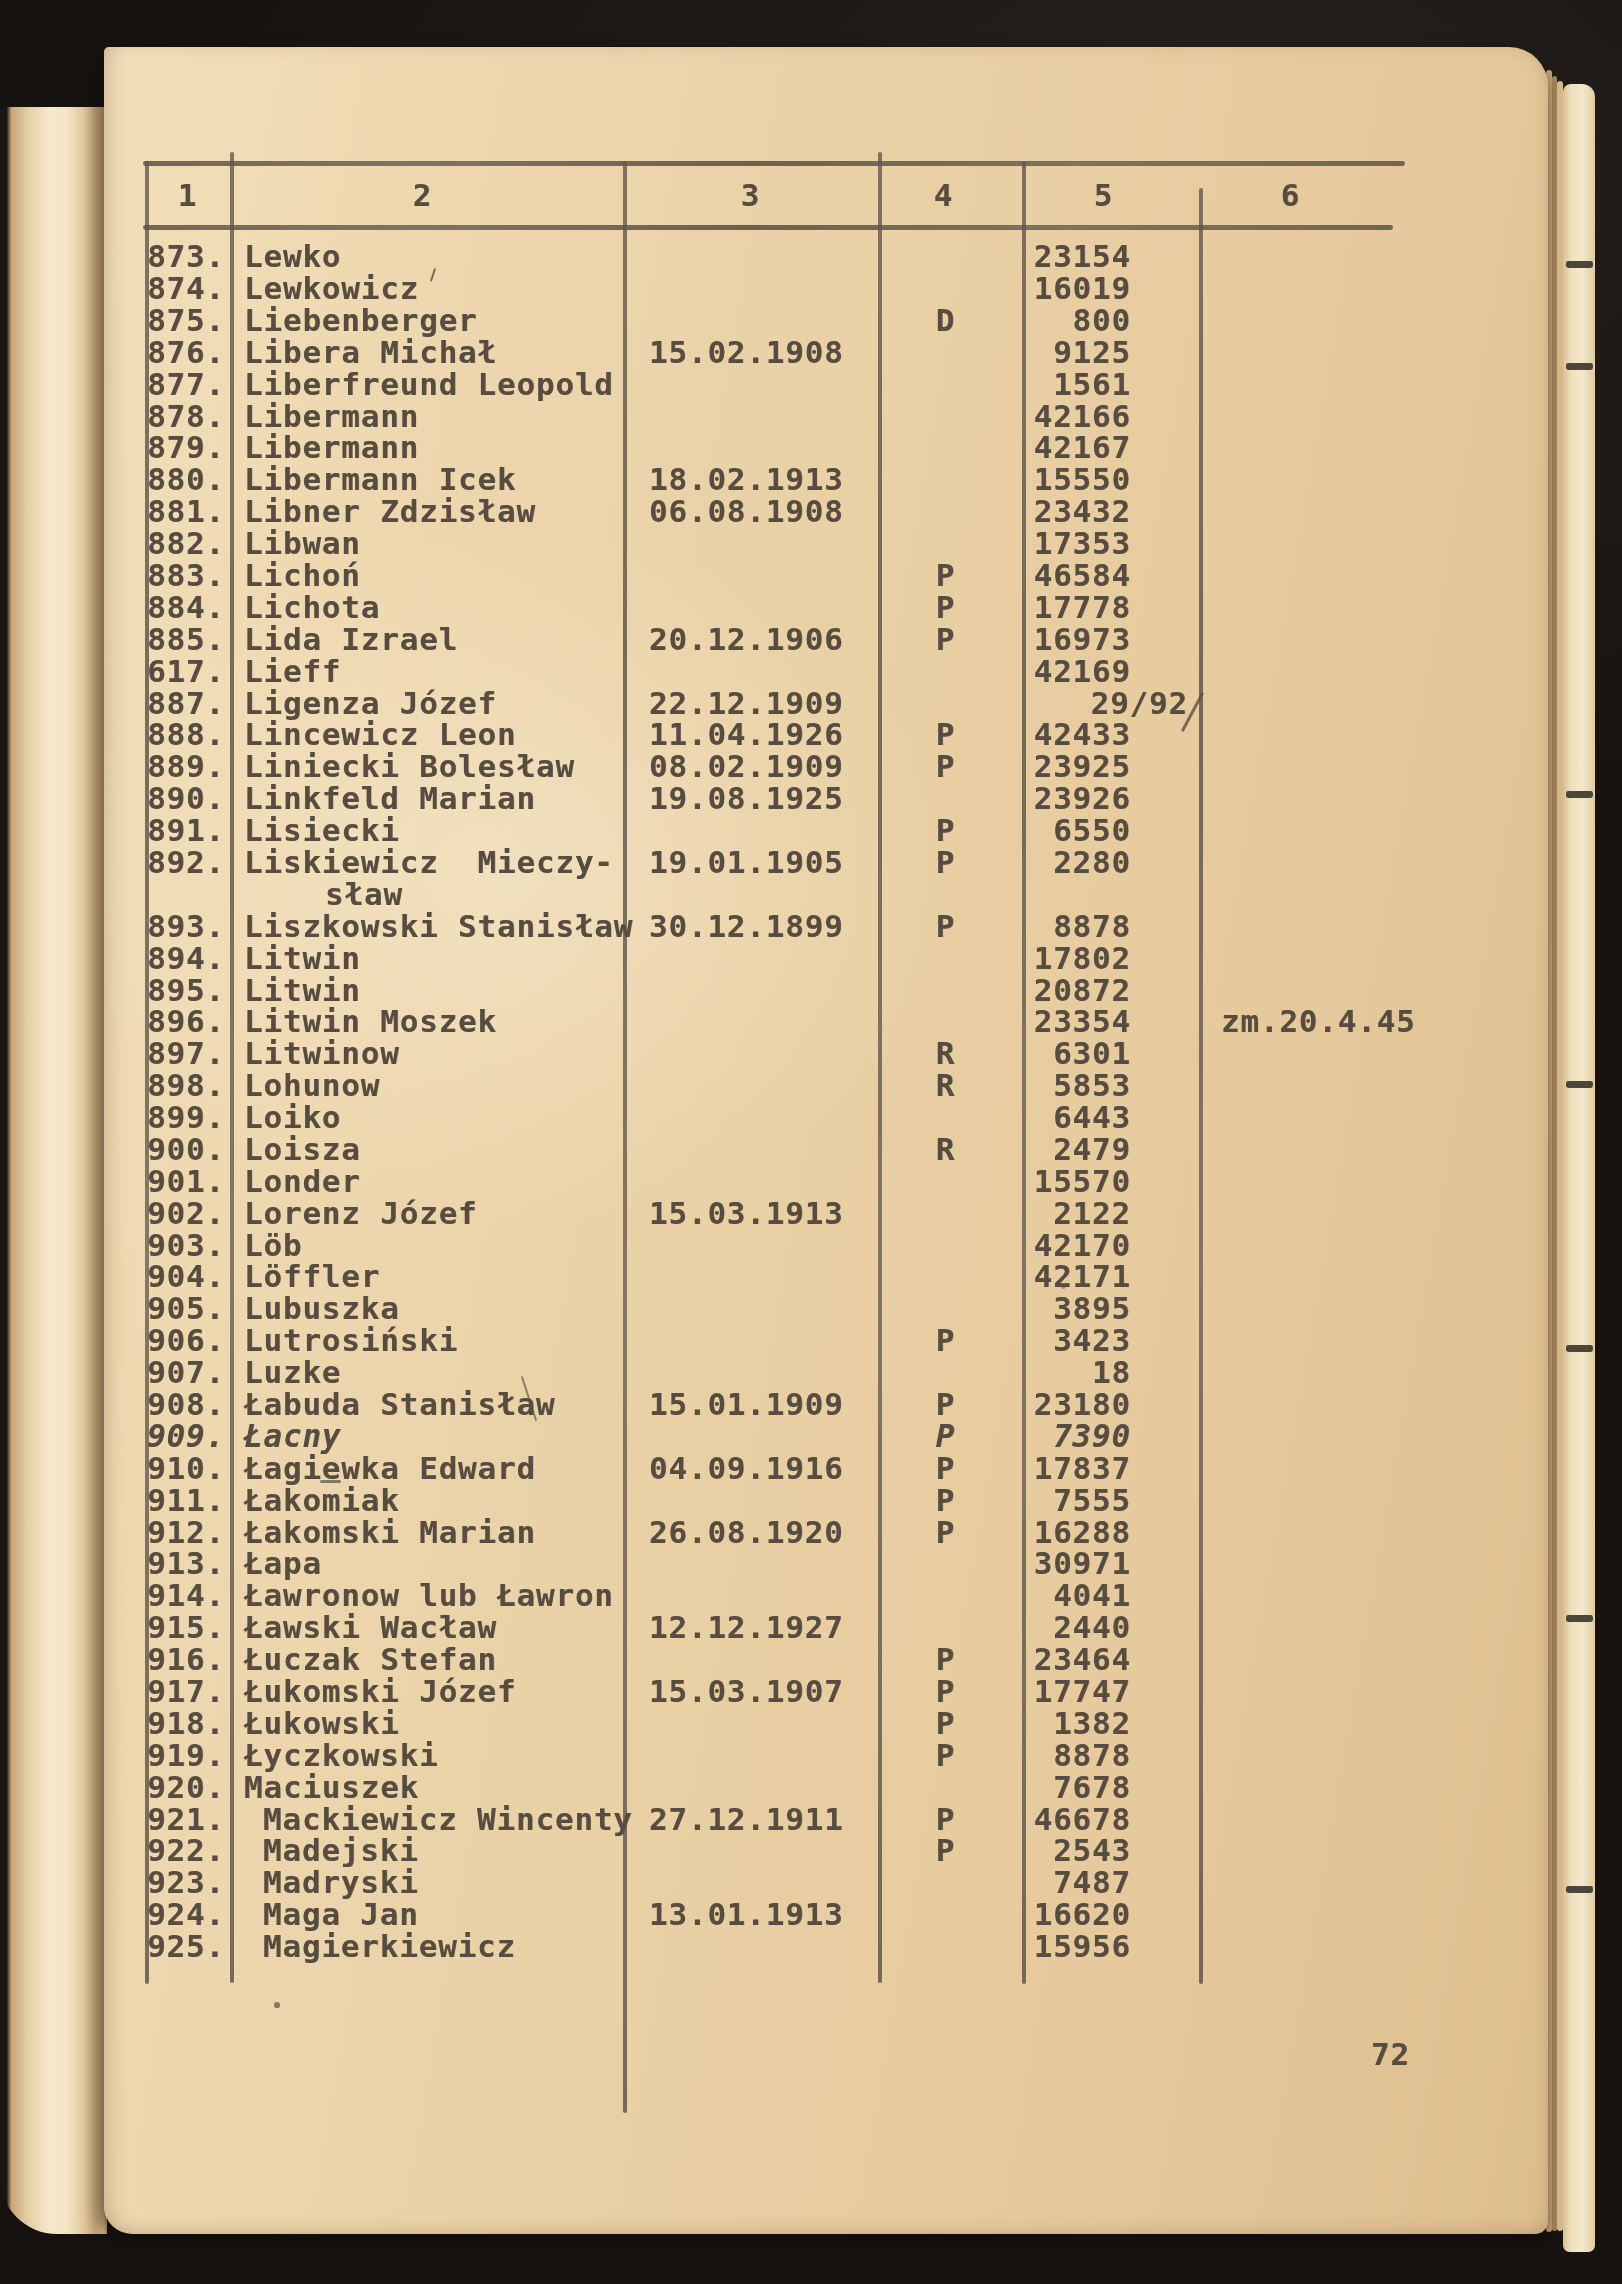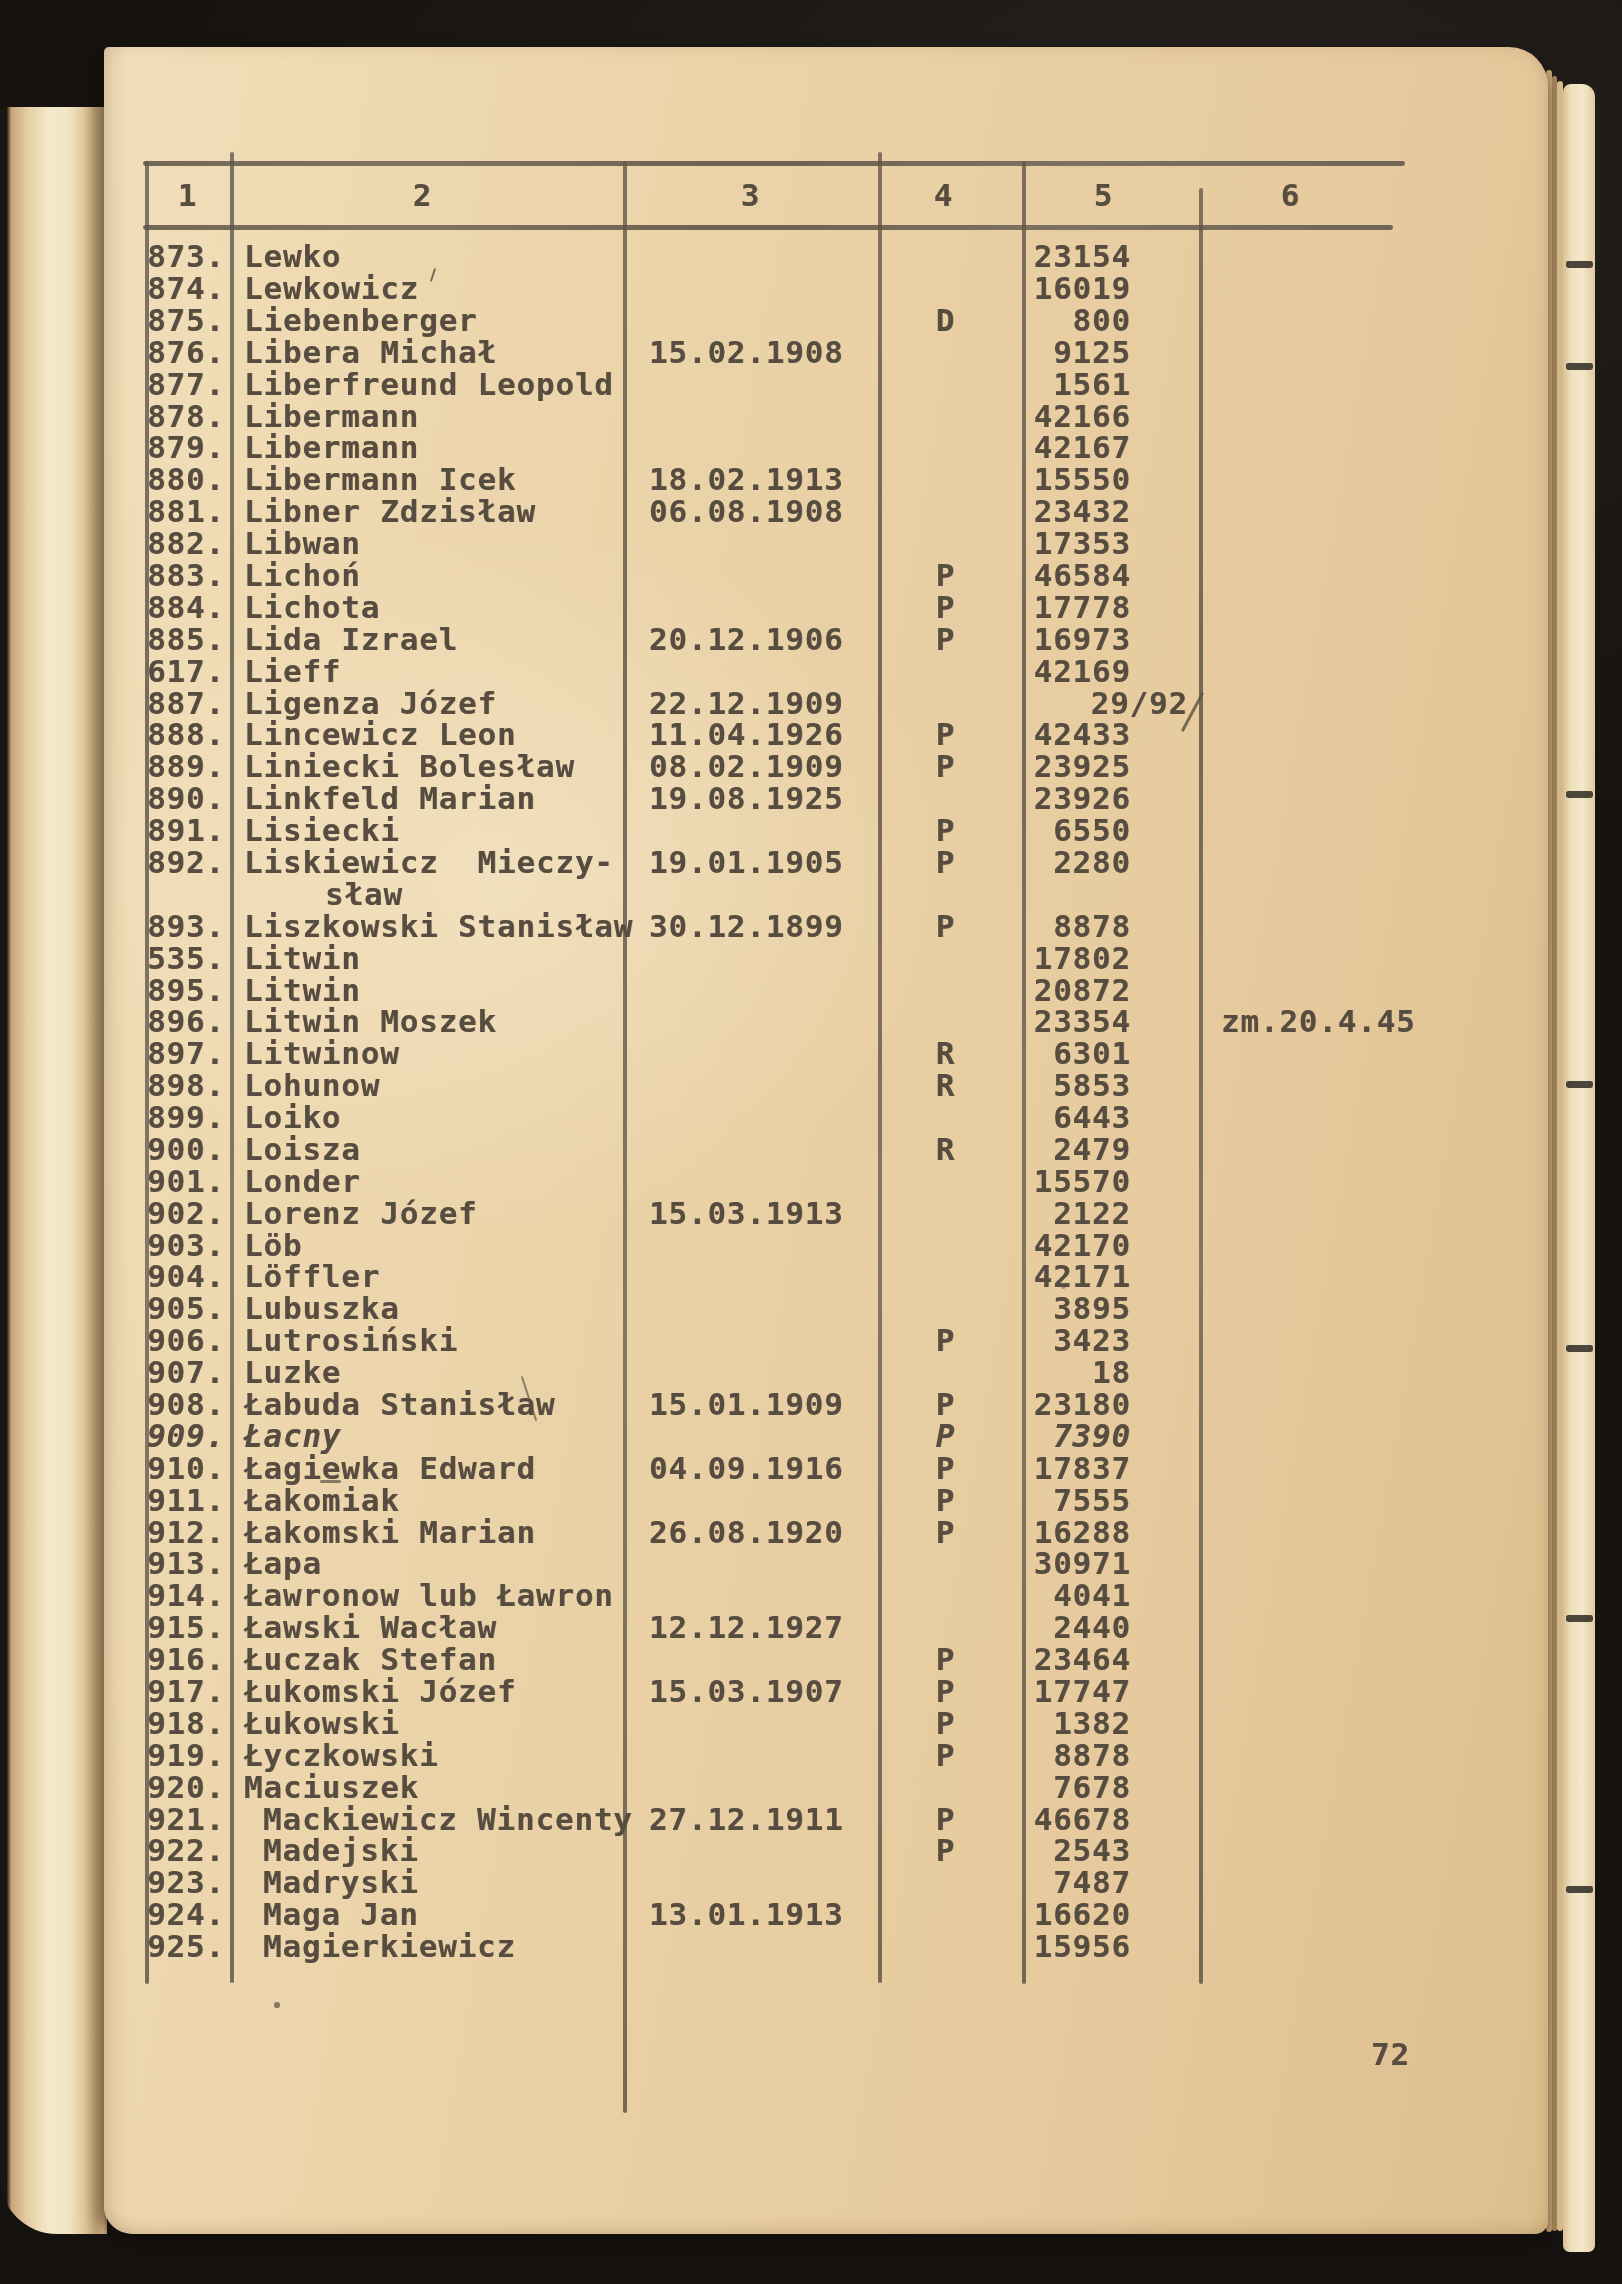--- a/index.html
+++ b/index.html
@@ -225,21 +225,21 @@
         <span class="col-name2">sław</span>
       </div>
       <div class="row" style="top: 863px;">
         <span class="col-no">893.</span>
         <span class="col-name">Liszkowski Stanisław</span>
         <span class="col-dob">30.12.1899</span>
         <span class="col-code">P</span>
         <span class="col-num">8878</span>
       </div>
       <div class="row" style="top: 895px;">
-        <span class="col-no">535.</span>
+        <span class="col-no">894.</span>
         <span class="col-name">Litwin</span>
         <span class="col-num">17802</span>
       </div>
       <div class="row" style="top: 927px;">
         <span class="col-no">895.</span>
         <span class="col-name">Litwin</span>
         <span class="col-num">20872</span>
       </div>
       <div class="row" style="top: 958px;">
         <span class="col-no">896.</span>

